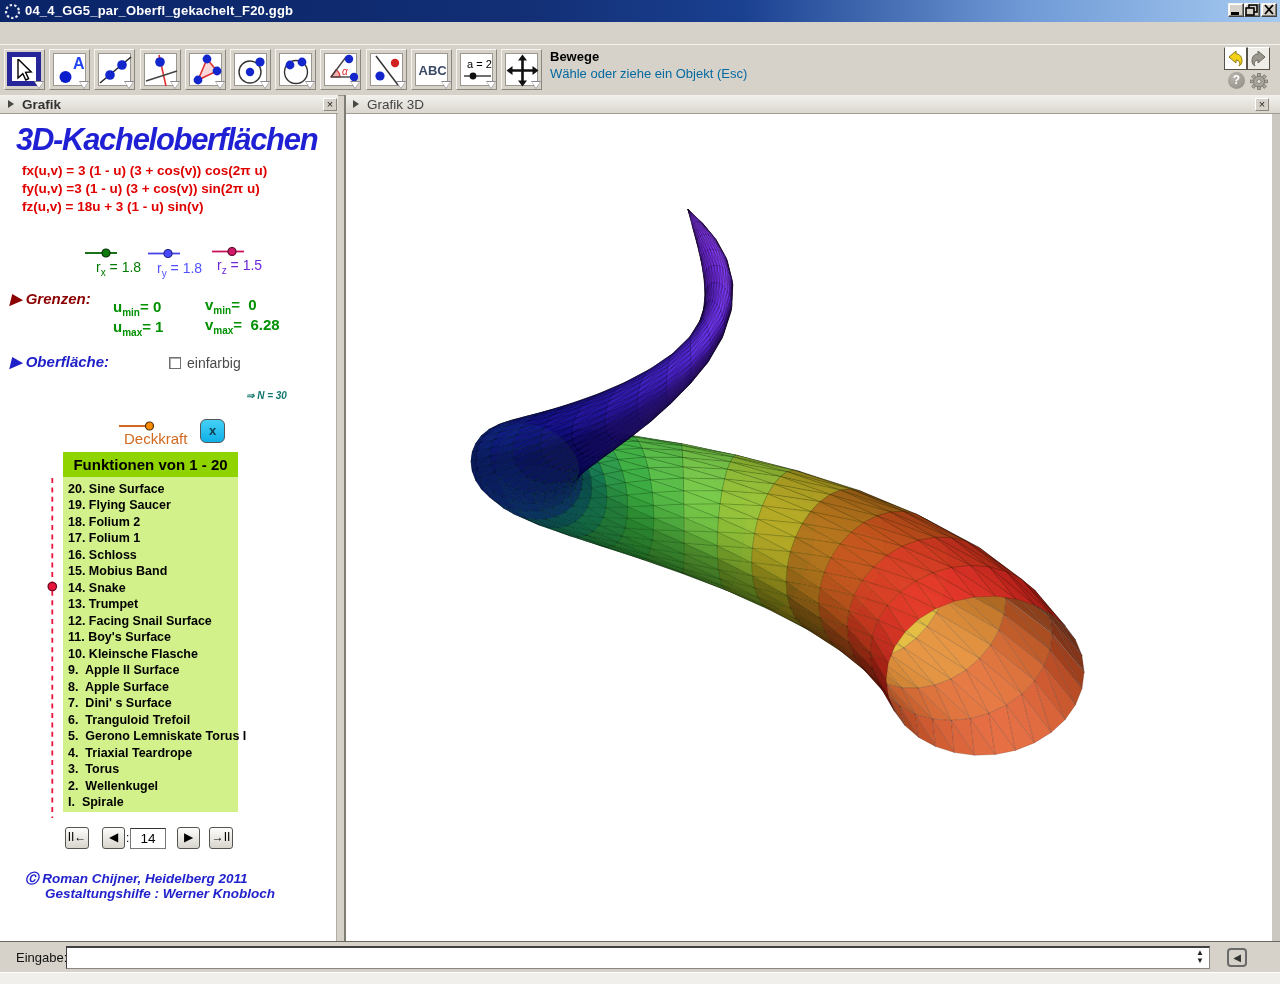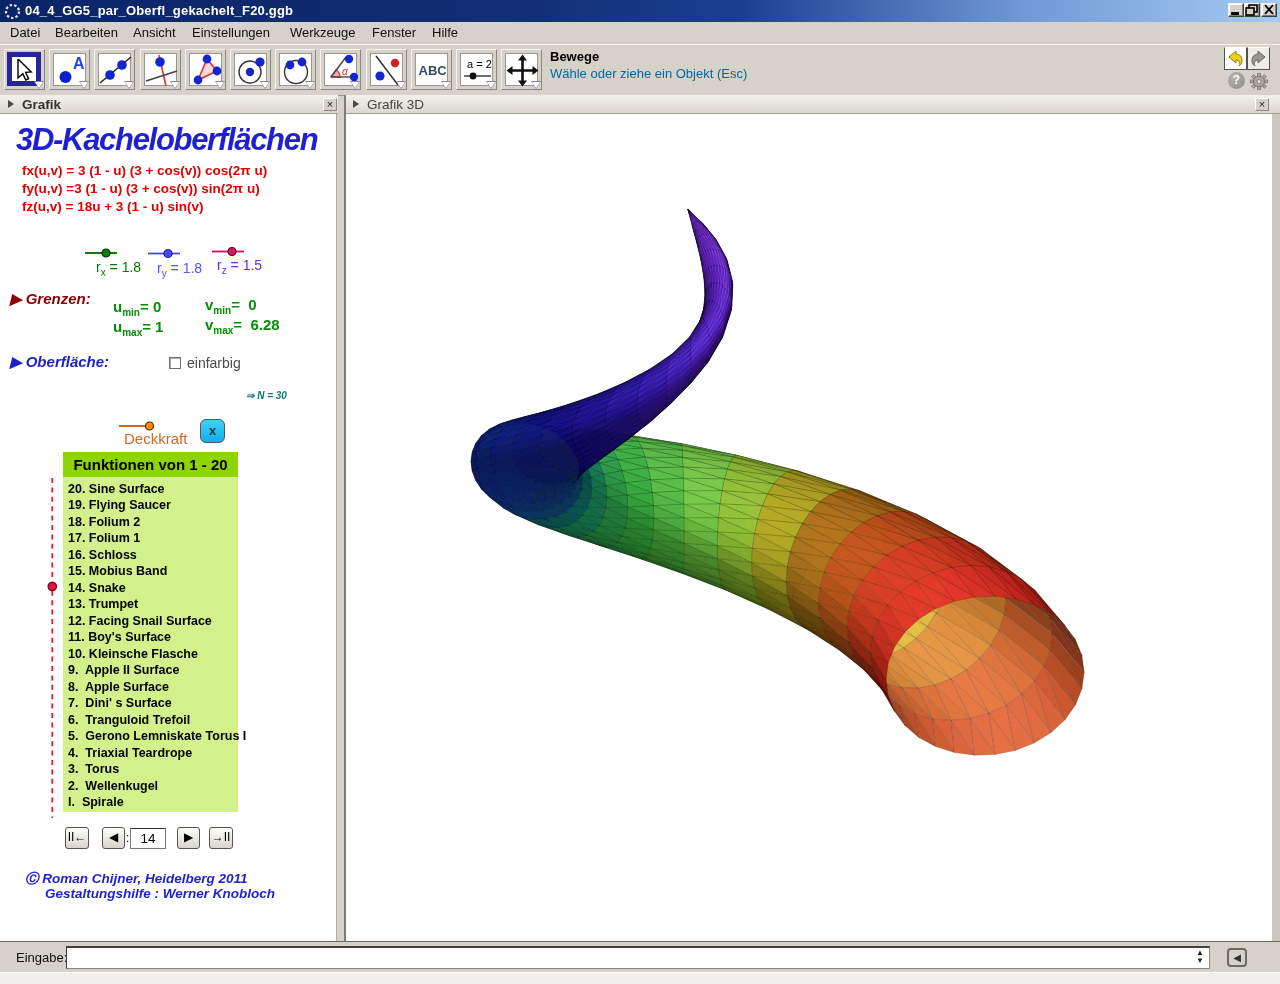--- a/index.html
+++ b/index.html
@@ -61,29 +61,20 @@
 <div class="winbtn abs" style="left:1228px;"><svg width="14" height="11">
         <rect x="2" y="8" width="8" height="3" fill="#000"></rect>
       </svg></div>
 <div class="winbtn abs" style="left:1244px;"><svg width="14" height="12">
         <rect x="4" y="1" width="8" height="7" fill="none" stroke="#000" stroke-width="1.6"></rect>
         <rect x="1" y="4" width="8" height="7" fill="#d6d2c9" stroke="#000" stroke-width="1.6"></rect>
       </svg></div>
 <div class="winbtn abs" style="left:1261px;"><svg width="14" height="12">
         <path d="M3 1 L11 10 M11 1 L3 10" stroke="#000" stroke-width="1.8"></path>
       </svg></div>
-<div id="menubar" class="abs">
-<span class="menuitem" style="left:10px">Datei</span>
-<span class="menuitem" style="left:55px">Bearbeiten</span>
-<span class="menuitem" style="left:133px">Ansicht</span>
-<span class="menuitem" style="left:192px">Einstellungen</span>
-<span class="menuitem" style="left:290px">Werkzeuge</span>
-<span class="menuitem" style="left:372px">Fenster</span>
-<span class="menuitem" style="left:432px">Hilfe</span>
-</div>
 <div id="toolbar" class="abs"></div>
 <div id="bewege" class="abs">Bewege</div>
 <div id="bewege2" class="abs">Wähle oder ziehe ein Objekt (Esc)</div>
 <div class="tbtn sel abs" style="left:4px;top:49px;">
 <div class="selring"></div>
 <div class="inner" style="left:9px;top:9px;width:20px;height:20px;border:none;background:transparent;"><svg width="22" height="22">
           <path d="M4 0 L4 19 L8.8 14.7 L11.8 21 L14.6 19.6 L11.6 13.4 L17.2 13 Z" fill="#fff" stroke="#000" stroke-width="1.4"></path>
         </svg></div>
       <div class="dd"></div>
     </div>

